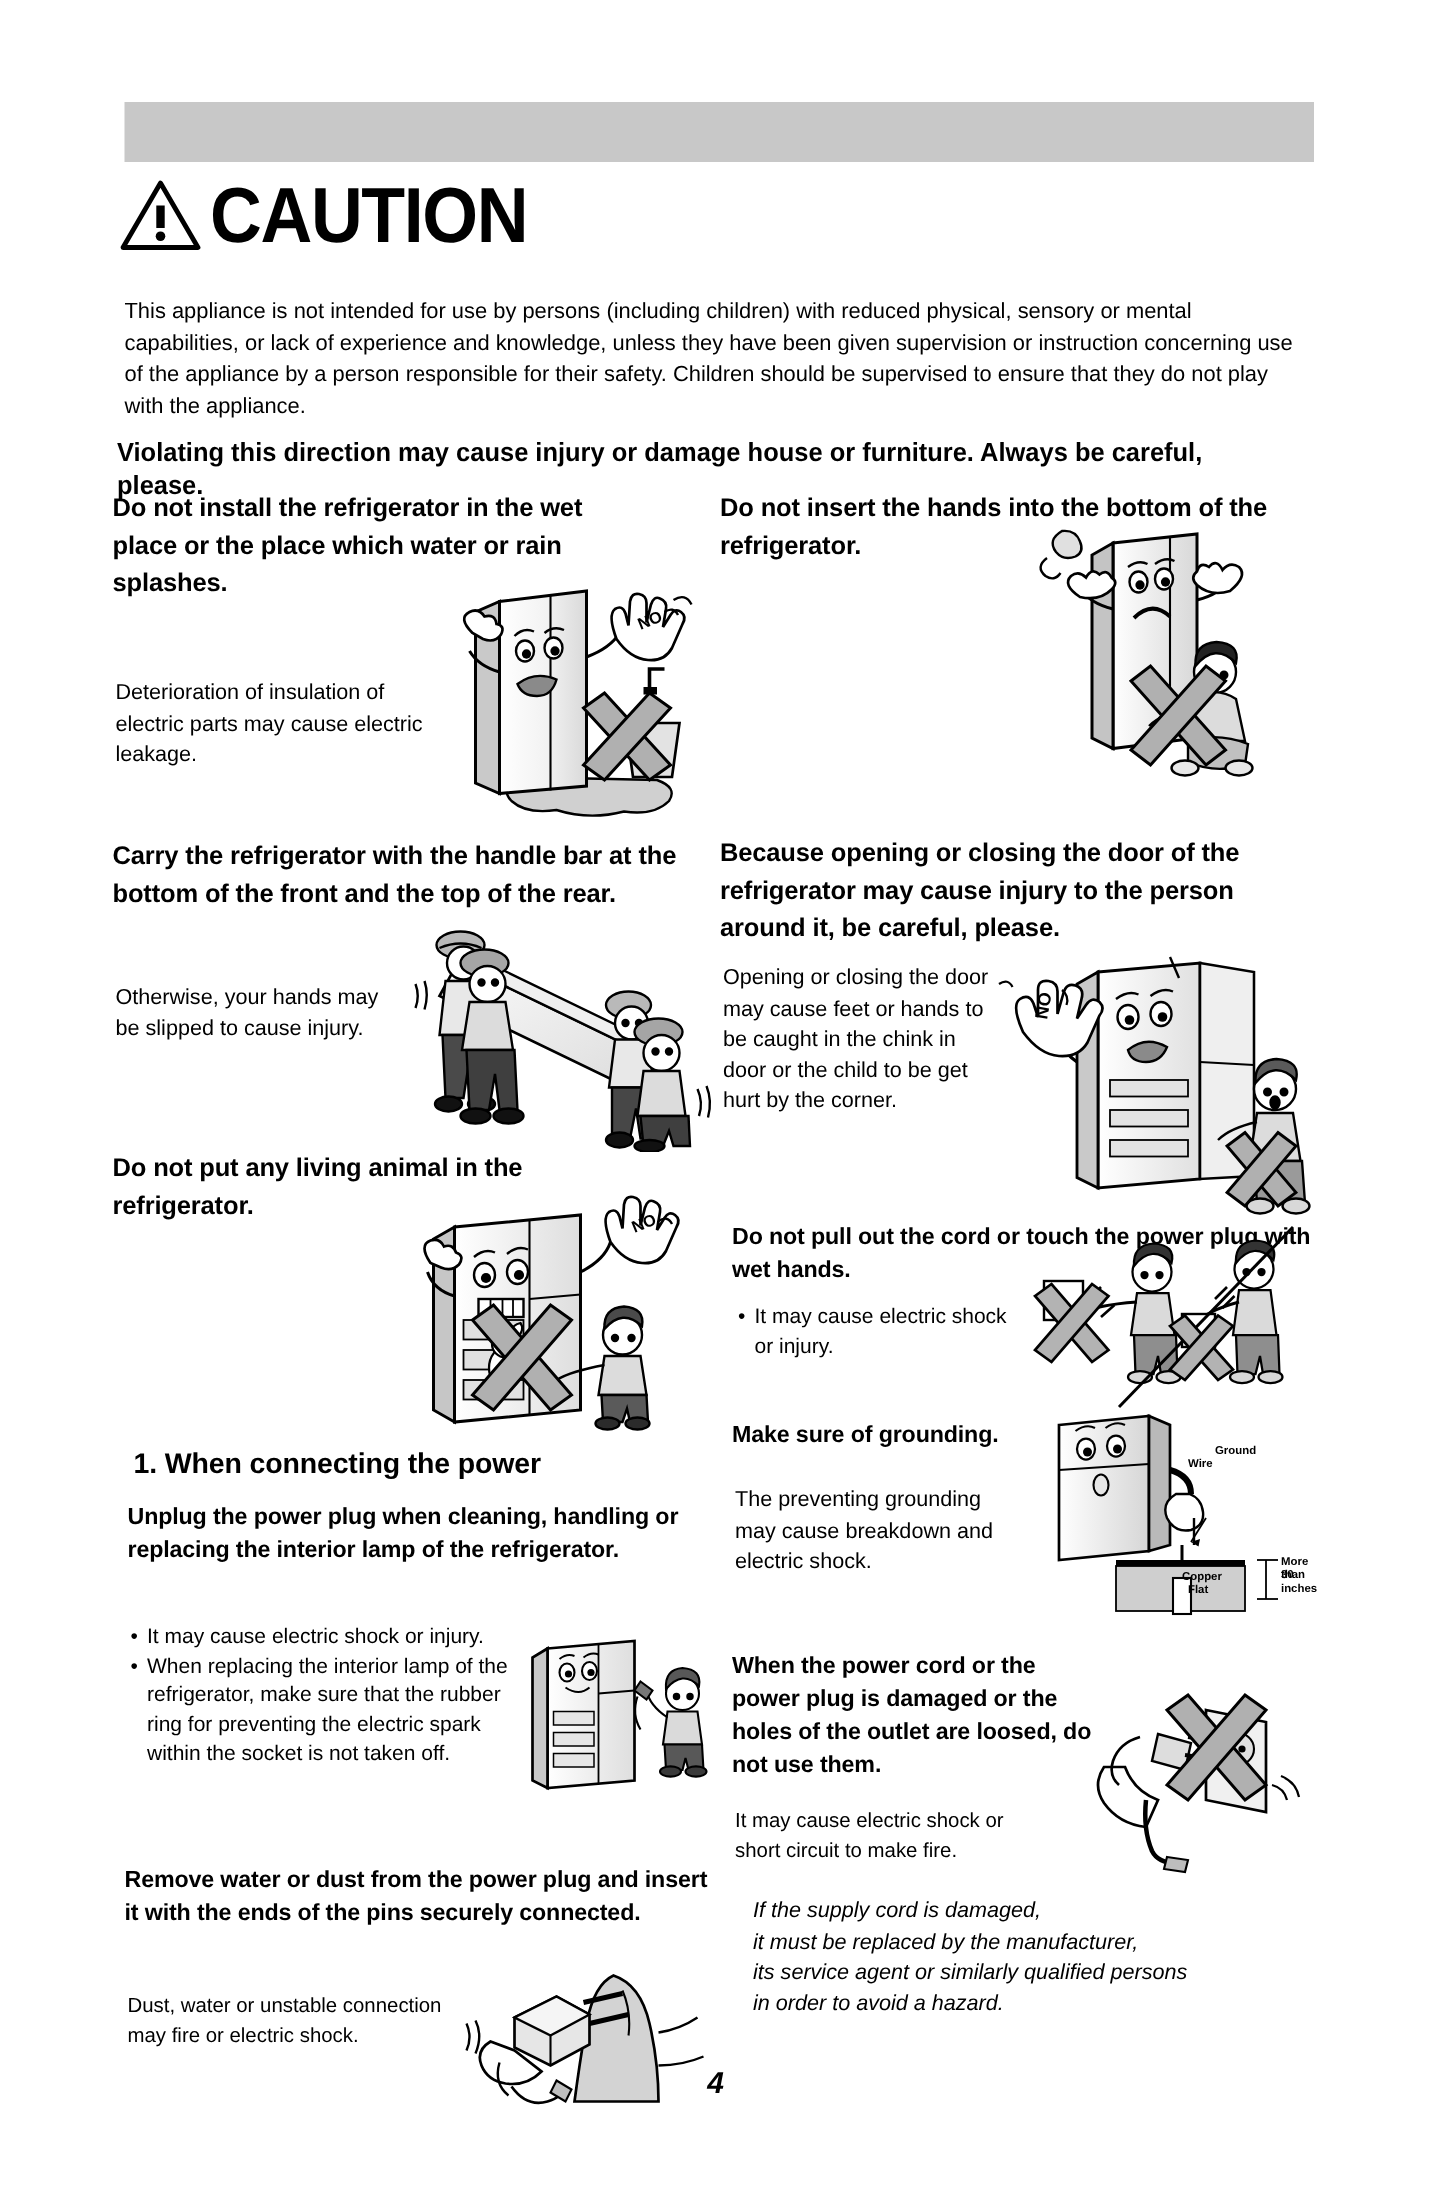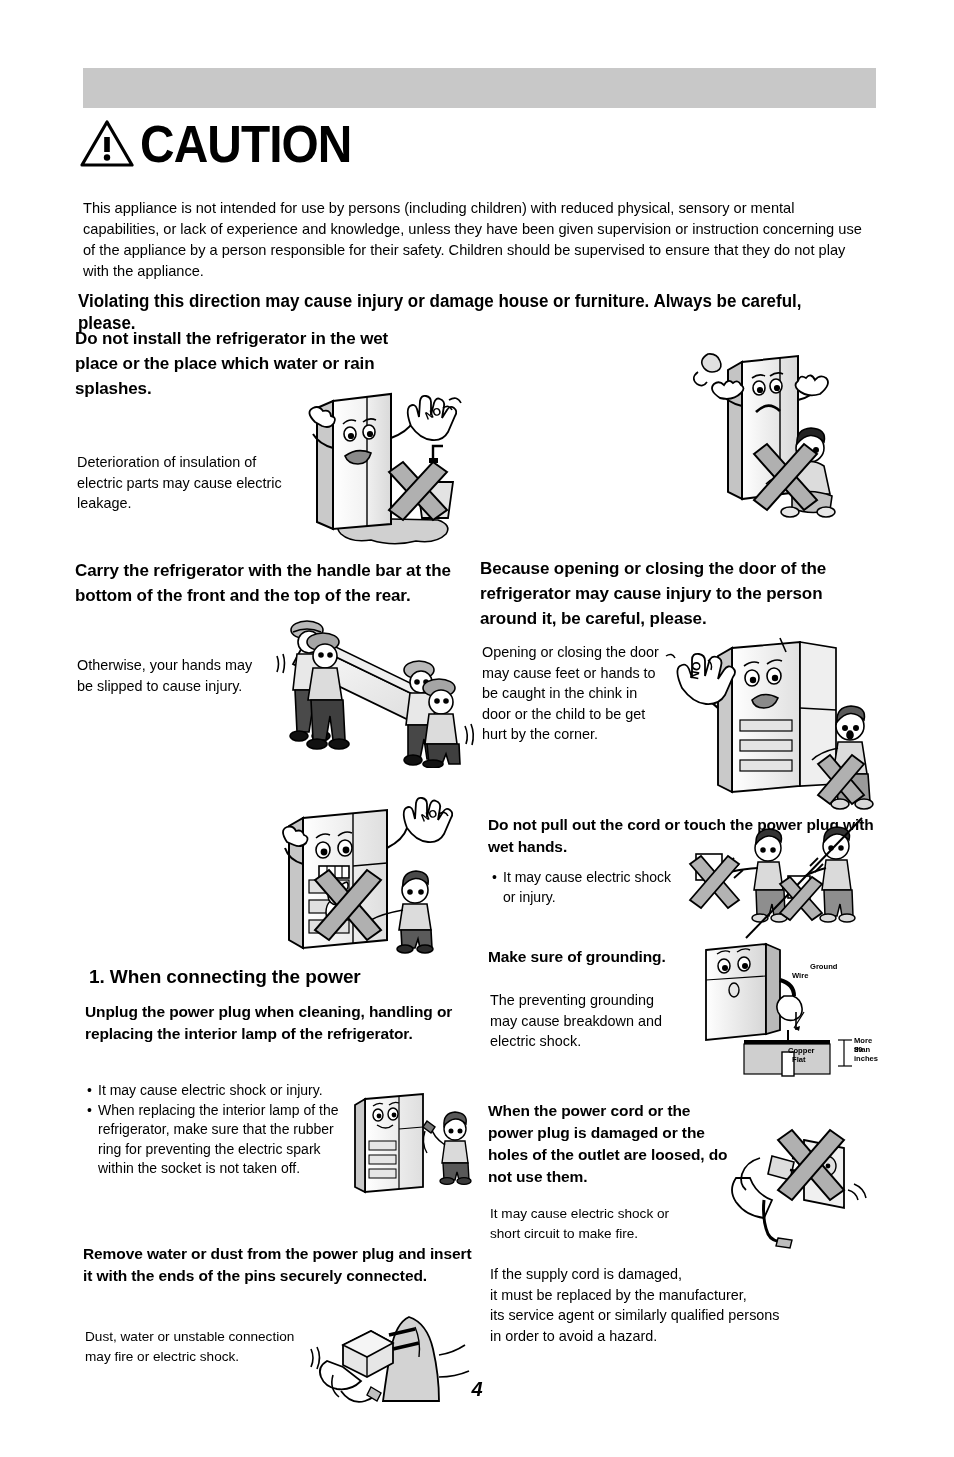--- a/index.html
+++ b/index.html
@@ -206,20 +206,21 @@
 
           <path d="M16 48 q3 8 0 16" fill="none" stroke="#000" stroke-width="1.6"></path>
           <path d="M22 46 q3 9 0 19" fill="none" stroke="#000" stroke-width="1.6"></path>
           <path d="M204 118 q4 9 1 18" fill="none" stroke="#000" stroke-width="1.6"></path>
           <path d="M210 116 q4 10 1 21" fill="none" stroke="#000" stroke-width="1.6"></path>
         </svg>
       </div>
     </div>
 
     <div class="sec" style="height:195px;">
+      <h3 class="blk" style="width:310px;">Do not put any living animal in the refrigerator.</h3>
 
       <div class="art" style="left:200px;top:22px;width:190px;height:172px;">
         <svg width="190" height="172" viewBox="0 0 190 172">
           <defs>
             <linearGradient id="fg3" x1="0" y1="0" x2="1" y2="0">
               <stop offset="0" stop-color="#ffffff"></stop>
                 <stop offset="1" stop-color="#dedede"></stop>
             </linearGradient>
           </defs>
 
@@ -359,20 +360,21 @@
           <path d="M20 42 q5 10 0 22" fill="none" stroke="#000" stroke-width="1.6"></path>
         </svg>
       </div>
     </div>
 
   </div>
 
   <div class="col-right">
 
     <div class="sec" style="height:230px;">
+      <h3 class="blk" style="width:380px;">Do not insert the hands into the bottom of the refrigerator.</h3>
 
       <div class="art" style="left:200px;top:18px;width:200px;height:198px;">
         <svg width="200" height="198" viewBox="0 0 200 198">
           <defs>
             <linearGradient id="fg2" x1="0" y1="0" x2="1" y2="0">
               <stop offset="0" stop-color="#ffffff"></stop>
                 <stop offset="1" stop-color="#d8d8d8"></stop>
             </linearGradient>
           </defs>
 
@@ -616,21 +618,21 @@
           <path d="M134 62 q10 4 12 14" fill="none" stroke="#000" stroke-width="1.5"></path>
 
           <g stroke="#000" stroke-width="2" fill="#b0b0b0">
             <path d="M58 18 l14 -10 l52 60 l-14 10 z"></path>
             <path d="M124 18 l-14 -10 l-52 60 l14 10 z"></path>
           </g>
         </svg>
       </div>
     </div>
 
-    <p class="body" style="margin-left:10px;margin-top:4px;width:370px;white-space:pre-line;">If the supply cord is damaged,
+    <p class="body" style="margin-left:22px;margin-top:4px;width:370px;white-space:pre-line;font-style:italic;">If the supply cord is damaged,
 it must be replaced by the manufacturer,
 its service agent or similarly qualified persons
 in order to avoid a hazard.</p>
 
   </div>
 
   <div class="pageno">4</div>
 
 </div>
 

